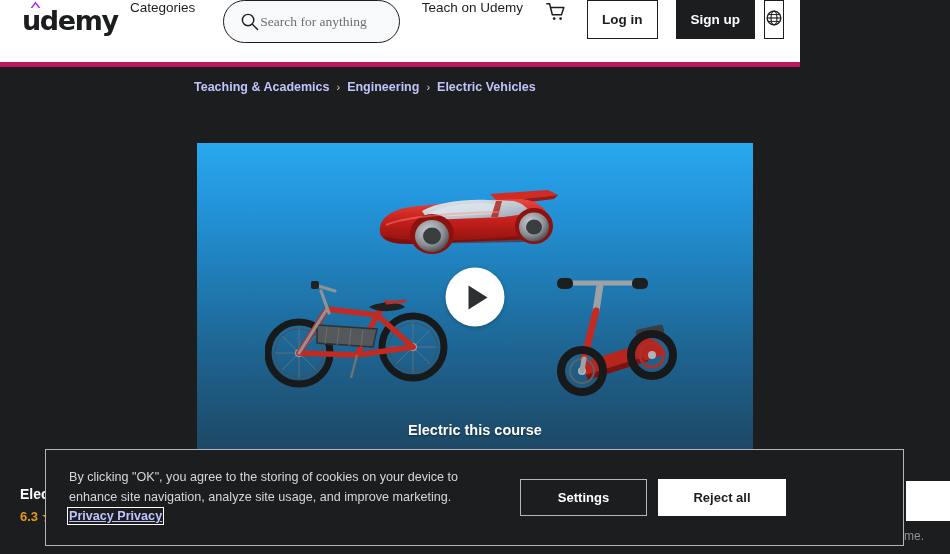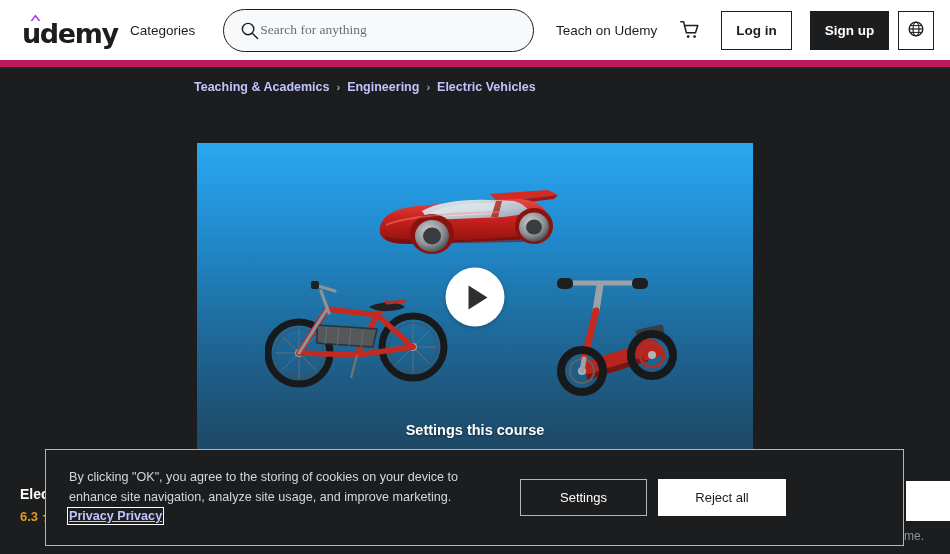--- a/index.html
+++ b/index.html
@@ -6,24 +6,24 @@
   html, body {
     width: 950px; height: 554px;
     overflow: hidden;
     background: #1c1d1f;
     font-family: "Liberation Sans", sans-serif;
   }
 
   
   .header {
     position: absolute; top: 0; left: 0;
-    width: 950px; height: 67px;
+    width: 800px; height: 67px;
     background: #ffffff;
-    border-bottom: 7px solid #be185d;
-    display: flex; align-items: center;
+    border-bottom: 5px solid #be185d;
+    display: flex; align-items: flex-start;
   }
   .logo {
     margin-left: 22px;
     position: relative;
     width: 88px; height: 34px;
     display: flex; align-items: flex-end;
   }
   .logo-word {
     font-family: "DejaVu Sans", sans-serif;
     font-size: 27px;
@@ -228,21 +228,21 @@
   }
   .cookie-actions {
     margin-left: 46px;
     display: flex; align-items: center; gap: 11px;
   }
   .ck-btn {
     height: 37px;
     width: 128px;
     font-family: "Liberation Sans", sans-serif;
     font-size: 13px;
-    font-weight: 400;
+    font-weight: 700;
     cursor: pointer;
     display: flex; align-items: center; justify-content: center;
   }
   .ck-settings {
     background: #1c1d1f;
     color: #ffffff;
     border: 1px solid #b2b6b9;
     width: 127px;
   }
   .ck-reject { background:#ffffff; color:#1c1d1f; border:1px solid #ffffff; }
@@ -457,21 +457,21 @@
     <circle cx="100" cy="84" r="12" fill="none" stroke="#a8302a" stroke-width="3"></circle>
     <circle cx="100" cy="84" r="4" fill="#aeb3b7"></circle>
 
     <line x1="32" y1="88" x2="30" y2="100" stroke="#9ca1a6" stroke-width="5" stroke-linecap="round"></line>
   </svg>
 
   <div class="play-btn">
     <div class="play-tri"></div>
   </div>
 
-  <div class="preview-label">Settings this course</div>
+  <div class="preview-label">Electric this course</div>
 </div>
 
 <div class="aside-white-btn"></div>
 <div class="aside-faint-text">time.</div>
 
 <div class="cookie-banner">
   <div class="cookie-text">
     <span>By clicking "OK", you agree to the storing of cookies on your device to enhance site navigation, analyze site usage, and improve marketing. </span><span class="privacy-link">Privacy Privacy</span>
   </div>
   <div class="cookie-actions">

